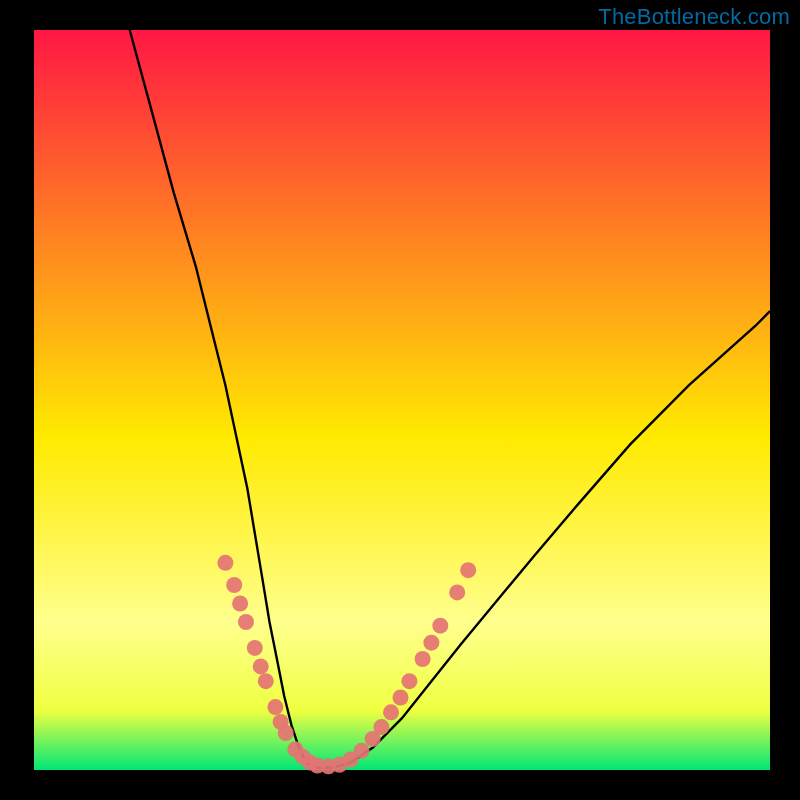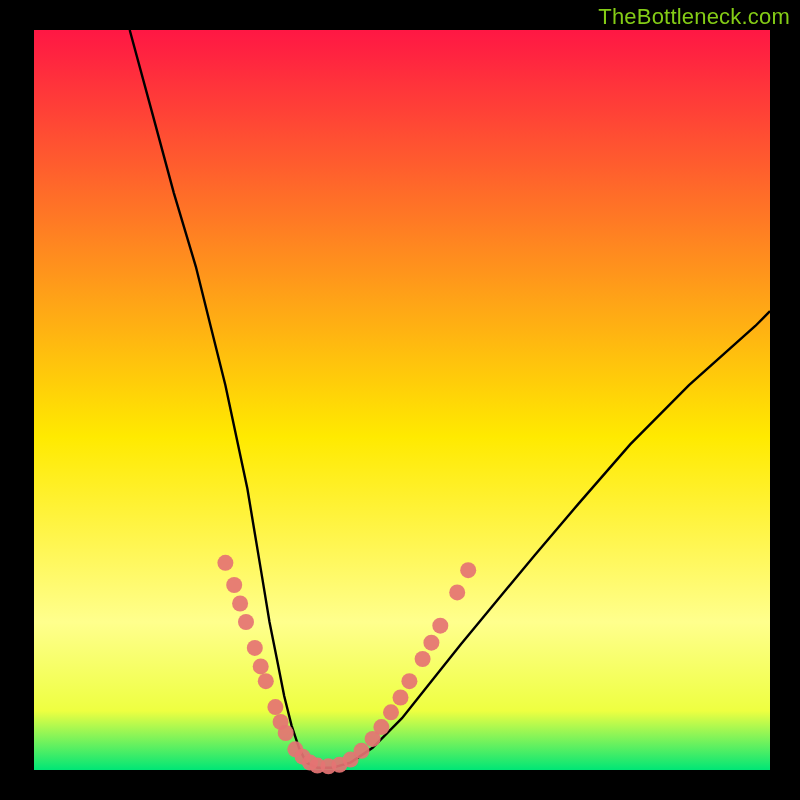--- a/index.html
+++ b/index.html
@@ -14,21 +14,21 @@
   .frame {
     position: relative;
     width: 800px;
     height: 800px;
     background: #000;
   }
   .watermark {
     position: absolute;
     top: 4px;
     right: 10px;
-    color: #84cc16;
+    color: #0369a1;
     font-size: 22px;
     font-weight: 500;
     letter-spacing: 0.2px;
     z-index: 10;
   }
   svg {
     position: absolute;
     top: 0;
     left: 0;
   }

